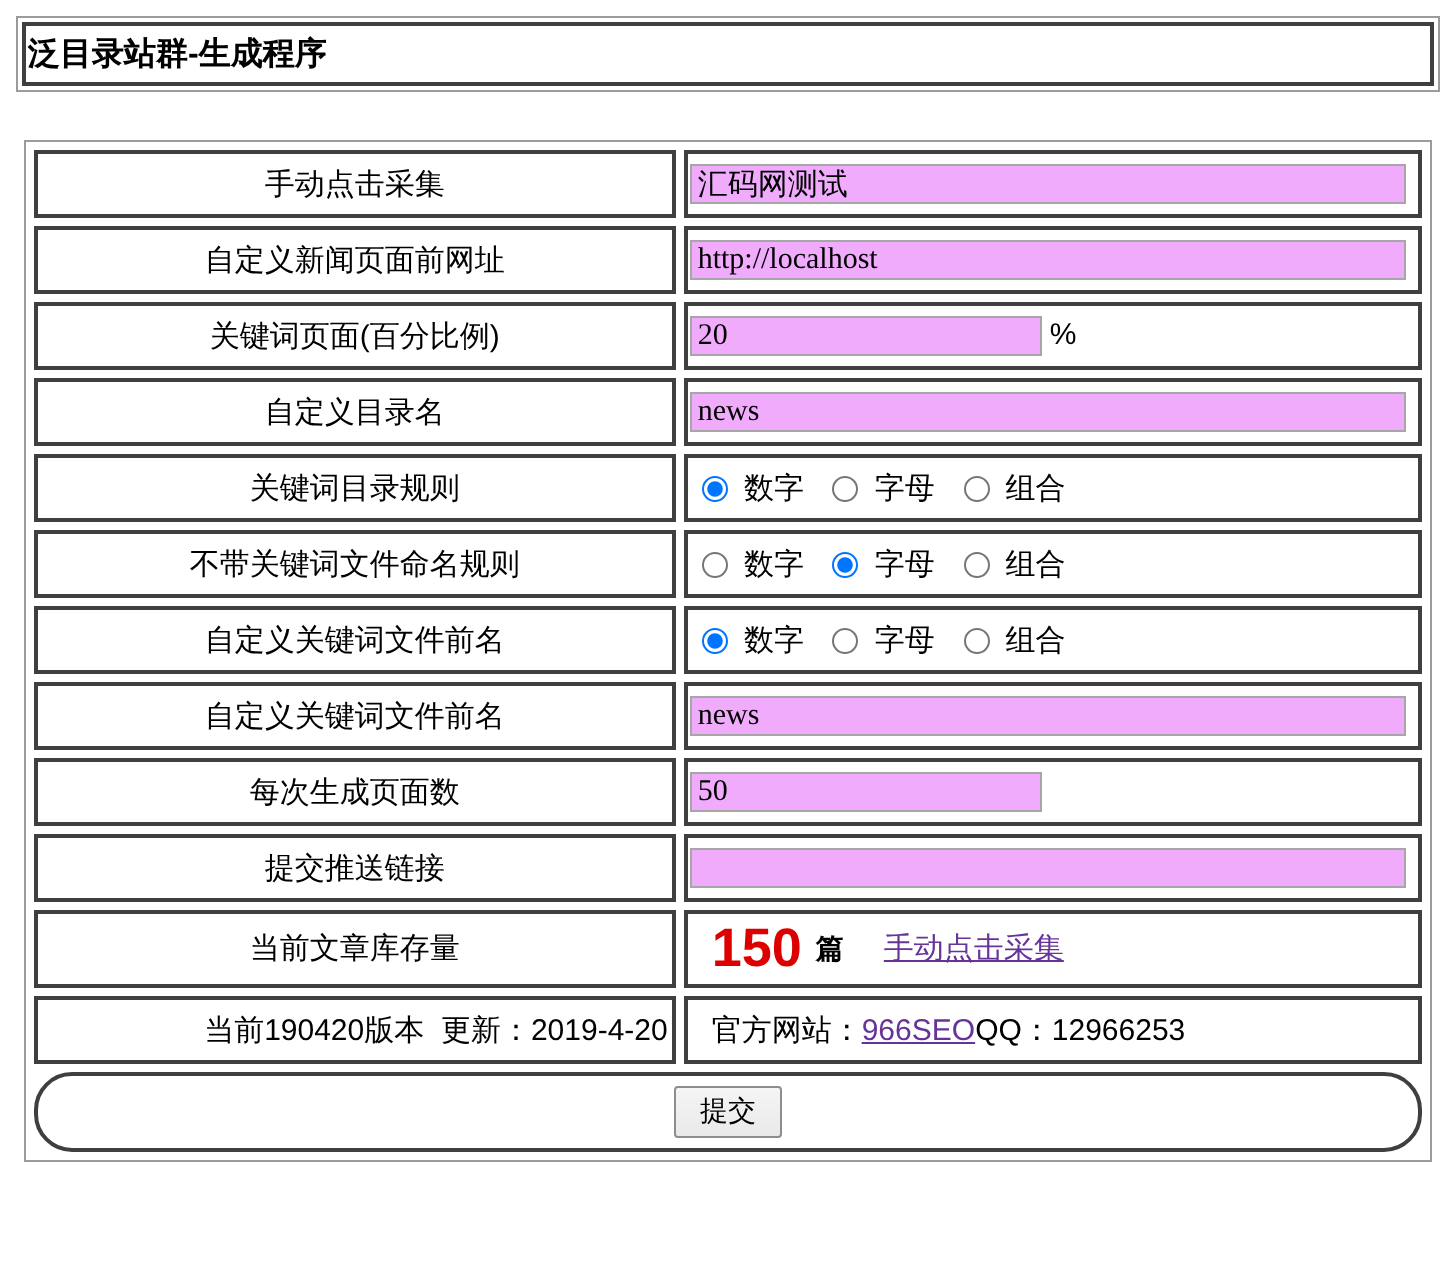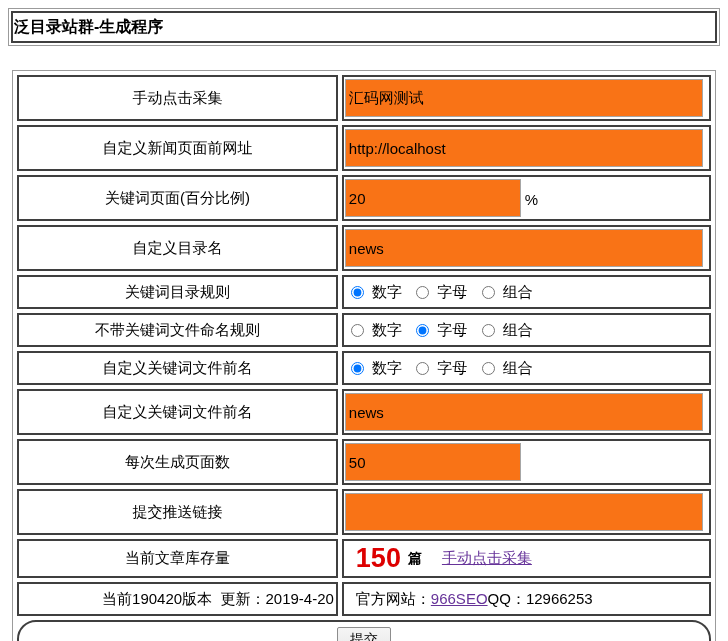--- a/index.html
+++ b/index.html
@@ -48,26 +48,26 @@
   }
   td.val {
     padding: 2px 3px 2px 1px;
   }
   td.val.radios { padding-left: 7px; }
   td.val.stock  { padding-left: 12px; }
   td.val.info   { padding-left: 12px; }
 
   input.txt {
     width: calc(100% - 3px);
-    height: 38px;
+    height: 20px;
     border: 1px solid #a6a6a6;
     padding: 1px 3px;
     font-size: 15px;
-    font-family: Liberation Sans, sans-serif;
-    background: #f97316;
+    font-family: Liberation Serif, serif;
+    background: #f0abfc;
     border-radius: 0;
     outline: none;
   }
   input.txt.short { width: 176px; }
   .suffix { font-size: 15px; margin-left: 4px; vertical-align: middle; }
 
   label.radio-opt {
     margin-right: 10px;
     font-size: 15px;
     white-space: nowrap;

